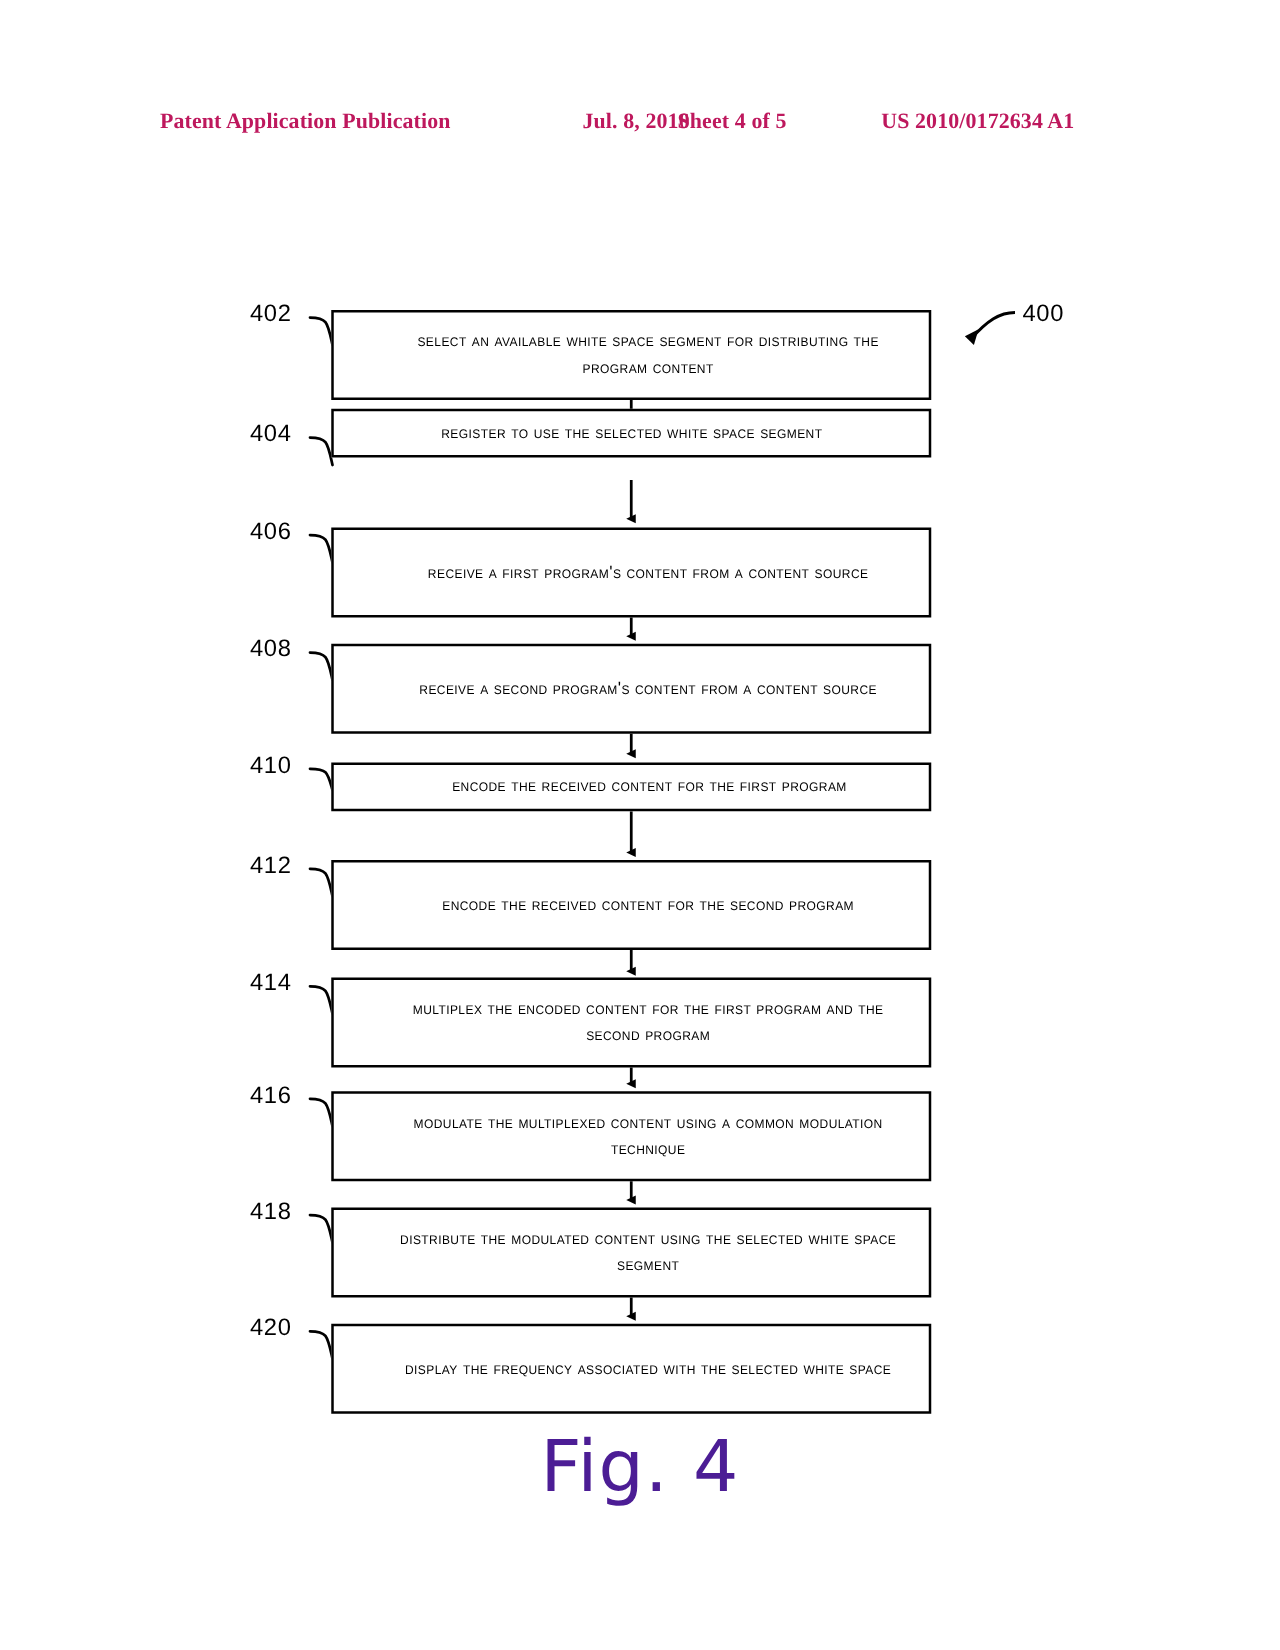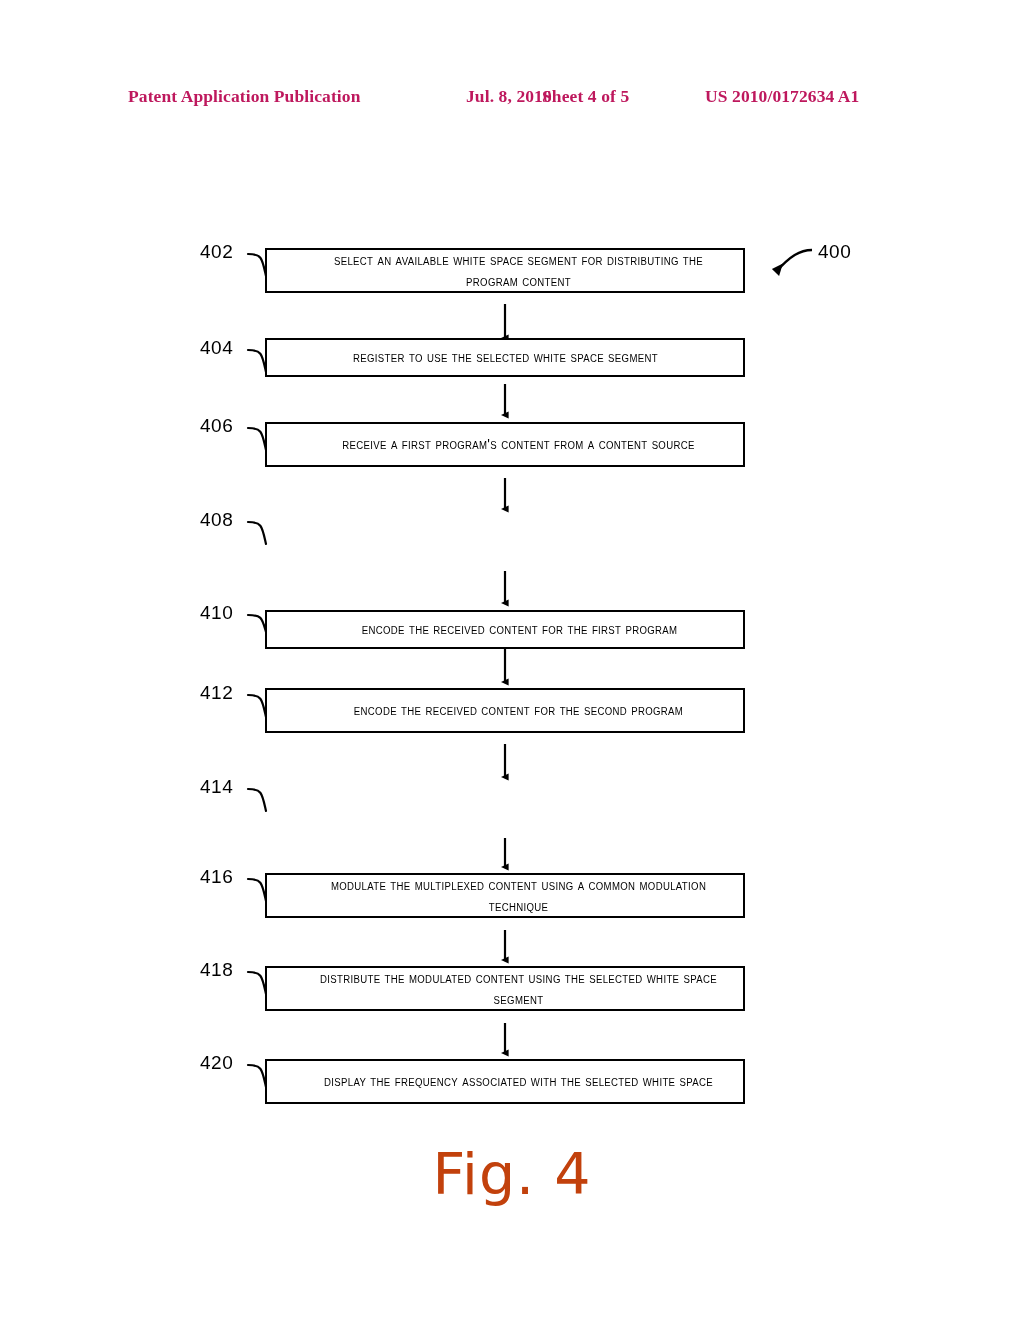--- a/index.html
+++ b/index.html
@@ -65,21 +65,21 @@
     width: 96%;
     font-family: "Liberation Sans", sans-serif;
     font-size: 14.3px;
     line-height: 21px;
     letter-spacing: 0.35px;
     font-variant: small-caps;
     text-transform: lowercase;
     color: #000;
     transform: scaleX(0.96);
   }
-  .fc-box.two-line { height: 45px; padding-left: 27px; }
+  .fc-box.two-line { height: 72px; padding-left: 27px; }
   .fc-box.one-line { height: 39px; }
 
   
   .ref-num {
     position: absolute;
     font-family: "Liberation Sans", sans-serif;
     font-size: 19px;
     letter-spacing: 0.5px;
     color: #000;
     white-space: nowrap;
@@ -98,21 +98,21 @@
   
   #fig-caption {
     position: absolute;
     left: 0;
     top: 1141px;
     width: 1024px;
     text-align: center;
     font-family: "DejaVu Sans", sans-serif;
     font-size: 57px;
     letter-spacing: 1px;
-    color: #c2410c;
+    color: #4c1d95;
   }
 
   
   #label-400 {
     position: absolute;
     left: 818px;
     top: 241px;
     font-family: "Liberation Sans", sans-serif;
     font-size: 19px;
     letter-spacing: 0.5px;
@@ -177,37 +177,43 @@
   <div class="ref-num" style="left:200px; top:682px;">412</div>
   <div class="ref-num" style="left:200px; top:776px;">414</div>
   <div class="ref-num" style="left:200px; top:866px;">416</div>
   <div class="ref-num" style="left:200px; top:959px;">418</div>
   <div class="ref-num" style="left:200px; top:1052px;">420</div>
 
   <div class="fc-box two-line" style="top:248px;">
     <span class="fc-text">Select An Available White Space Segment for Distributing the Program Content</span>
   </div>
 
-  <div class="fc-box one-line" style="top:338px;">
+  <div class="fc-box one-line" style="top:327px;">
     <span class="fc-text">Register To Use the Selected White Space Segment</span>
   </div>
 
   <div class="fc-box two-line" style="top:422px;">
     <span class="fc-text">Receive A First Program's Content from A Content Source</span>
   </div>
 
+  <div class="fc-box two-line" style="top:515px;">
+    <span class="fc-text">Receive A Second Program's Content from A Content Source</span>
+  </div>
 
   <div class="fc-box one-line" style="top:610px;padding-left:29px;">
     <span class="fc-text">Encode the Received Content for the First Program</span>
   </div>
 
   <div class="fc-box two-line" style="top:688px;">
     <span class="fc-text">Encode the Received Content for the Second Program</span>
   </div>
 
+  <div class="fc-box two-line" style="top:782px;">
+    <span class="fc-text">Multiplex the Encoded Content for the First Program and the Second Program</span>
+  </div>
 
   <div class="fc-box two-line" style="top:873px;">
     <span class="fc-text">Modulate the Multiplexed Content Using A Common Modulation Technique</span>
   </div>
 
   <div class="fc-box two-line" style="top:1059px;">
     <span class="fc-text">Display the Frequency Associated with the Selected White Space</span>
   </div>
 
   <div class="fc-box two-line" style="top:966px;">

